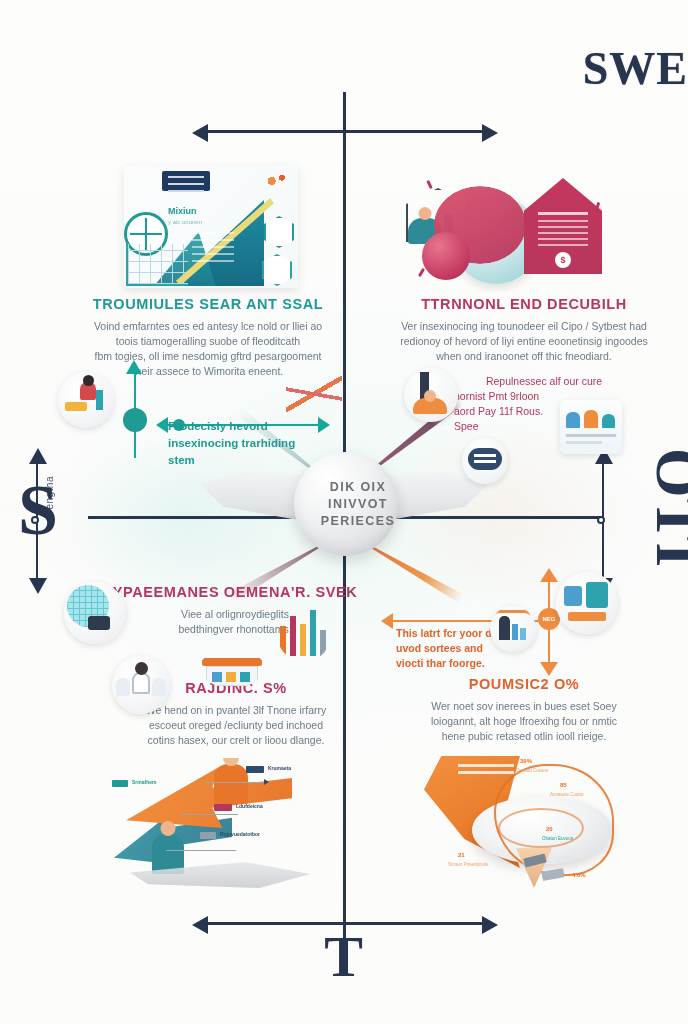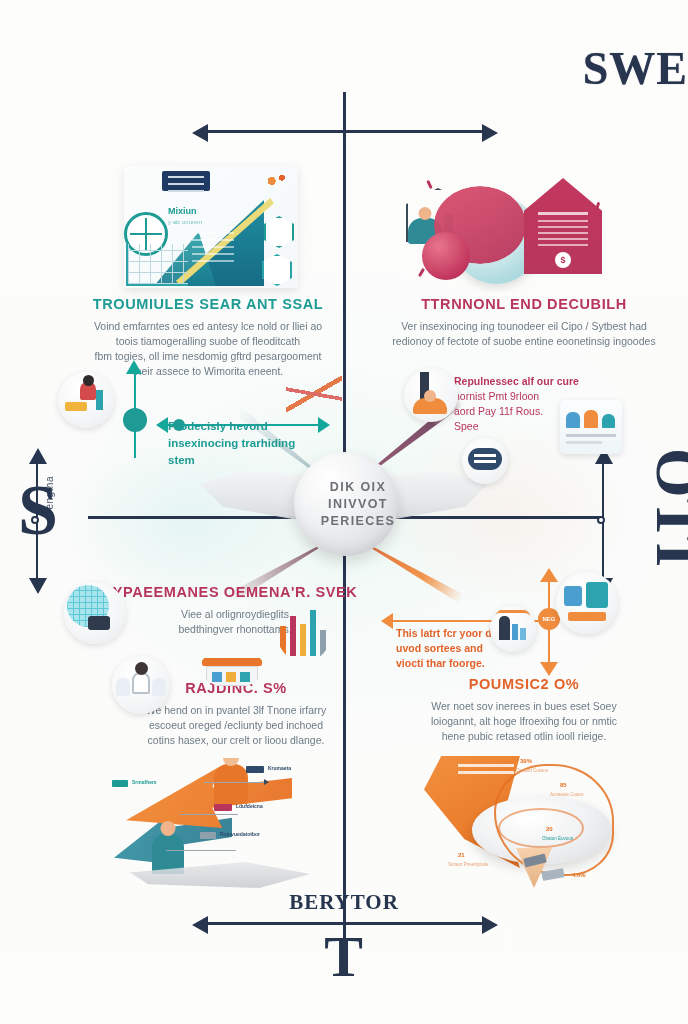--- a/index.html
+++ b/index.html
@@ -346,21 +346,20 @@
   <div class="side-node" style="left:31px;top:516px;"></div>
   <div class="side-v-text" style="left:44px;top:476px;">etrengtha</div>
 
   <div class="side-bar" style="left:602px;top:462px;height:116px;"></div>
   <div class="cap cap-up" style="left:595px;top:448px;"></div>
   <div class="cap cap-down" style="left:595px;top:578px;"></div>
   <div class="side-node" style="left:597px;top:516px;"></div>
 
   <div class="pole-letter" id="pole-top">SWE</div>
 
-  <div class="pole-letter" id="pole-bottom-label">BERYTOR</div>
   <div class="pole-letter" id="pole-bottom">T</div>
 
   <div class="pole-letter" id="pole-left">S</div>
 
   <div class="pole-letter" id="pole-right">OTI</div>
 
   <div class="ray" id="ray-nw"></div>
   <div class="ray" id="ray-ne"></div>
   <div class="ray" id="ray-sw"></div>
   <div class="ray" id="ray-se"></div>
@@ -428,21 +427,22 @@
       <div>toois tiamogeralling suobe of fleoditcath</div>
       <div>fbm togies, oll ime nesdomig gftrd pesargooment</div>
       <div>their assece to Wimorita eneent.</div>
     </div>
   </div>
 
   <div class="q-block" id="q2">
     <div class="q-head">TTRNNONL END DECUBILH</div>
     <div class="q-body">
       <div>Ver insexinocing ing tounodeer eil Cipo / Sytbest had</div>
-      <div>redionoy of fectote of suobe entine eoonetinsig ingoodes</div>
+      <div>redionoy of hevord of liyi entine eoonetinsig ingoodes</div>
+      <div>when ond iranoonet off thic fneodiard.</div>
     </div>
   </div>
 
   <div class="q-block" id="q3">
     <div class="q-head">YPAEEMANES OEMENA'R. SVEK</div>
     <div class="q-body">
       <div>Viee al orlignroydieglits</div>
       <div>bedthingver rhonottams.</div>
     </div>
   </div>
@@ -474,21 +474,21 @@
   <div class="conn conn-line-h" id="tl-h2"></div>
   <div class="tri" id="tl-h2cap"></div>
 
   <div class="callout" id="callout-left">
     <div>Prodecisly hevord</div>
     <div>insexinocing trarhiding</div>
     <div>stem</div>
   </div>
 
   <div class="callout" id="callout-right">
-    <div style="font-weight:bold;">Repulnessec alf our cure</div>
+    <div style="font-weight:normal;text-align:center;">Repulnessec alf our cure</div>
     <div>hornist  Pmt 9rloon</div>
     <div>aord Pay 11f Rous.</div>
     <div>Spee</div>
   </div>
 
   <div class="conn conn-line-h" id="or-h"></div>
   <div class="tri" id="or-hcap"></div>
   <div class="conn conn-line-v" id="or-v"></div>
   <div class="tri" id="or-vcapu"></div>
   <div class="tri" id="or-vcapd"></div>

